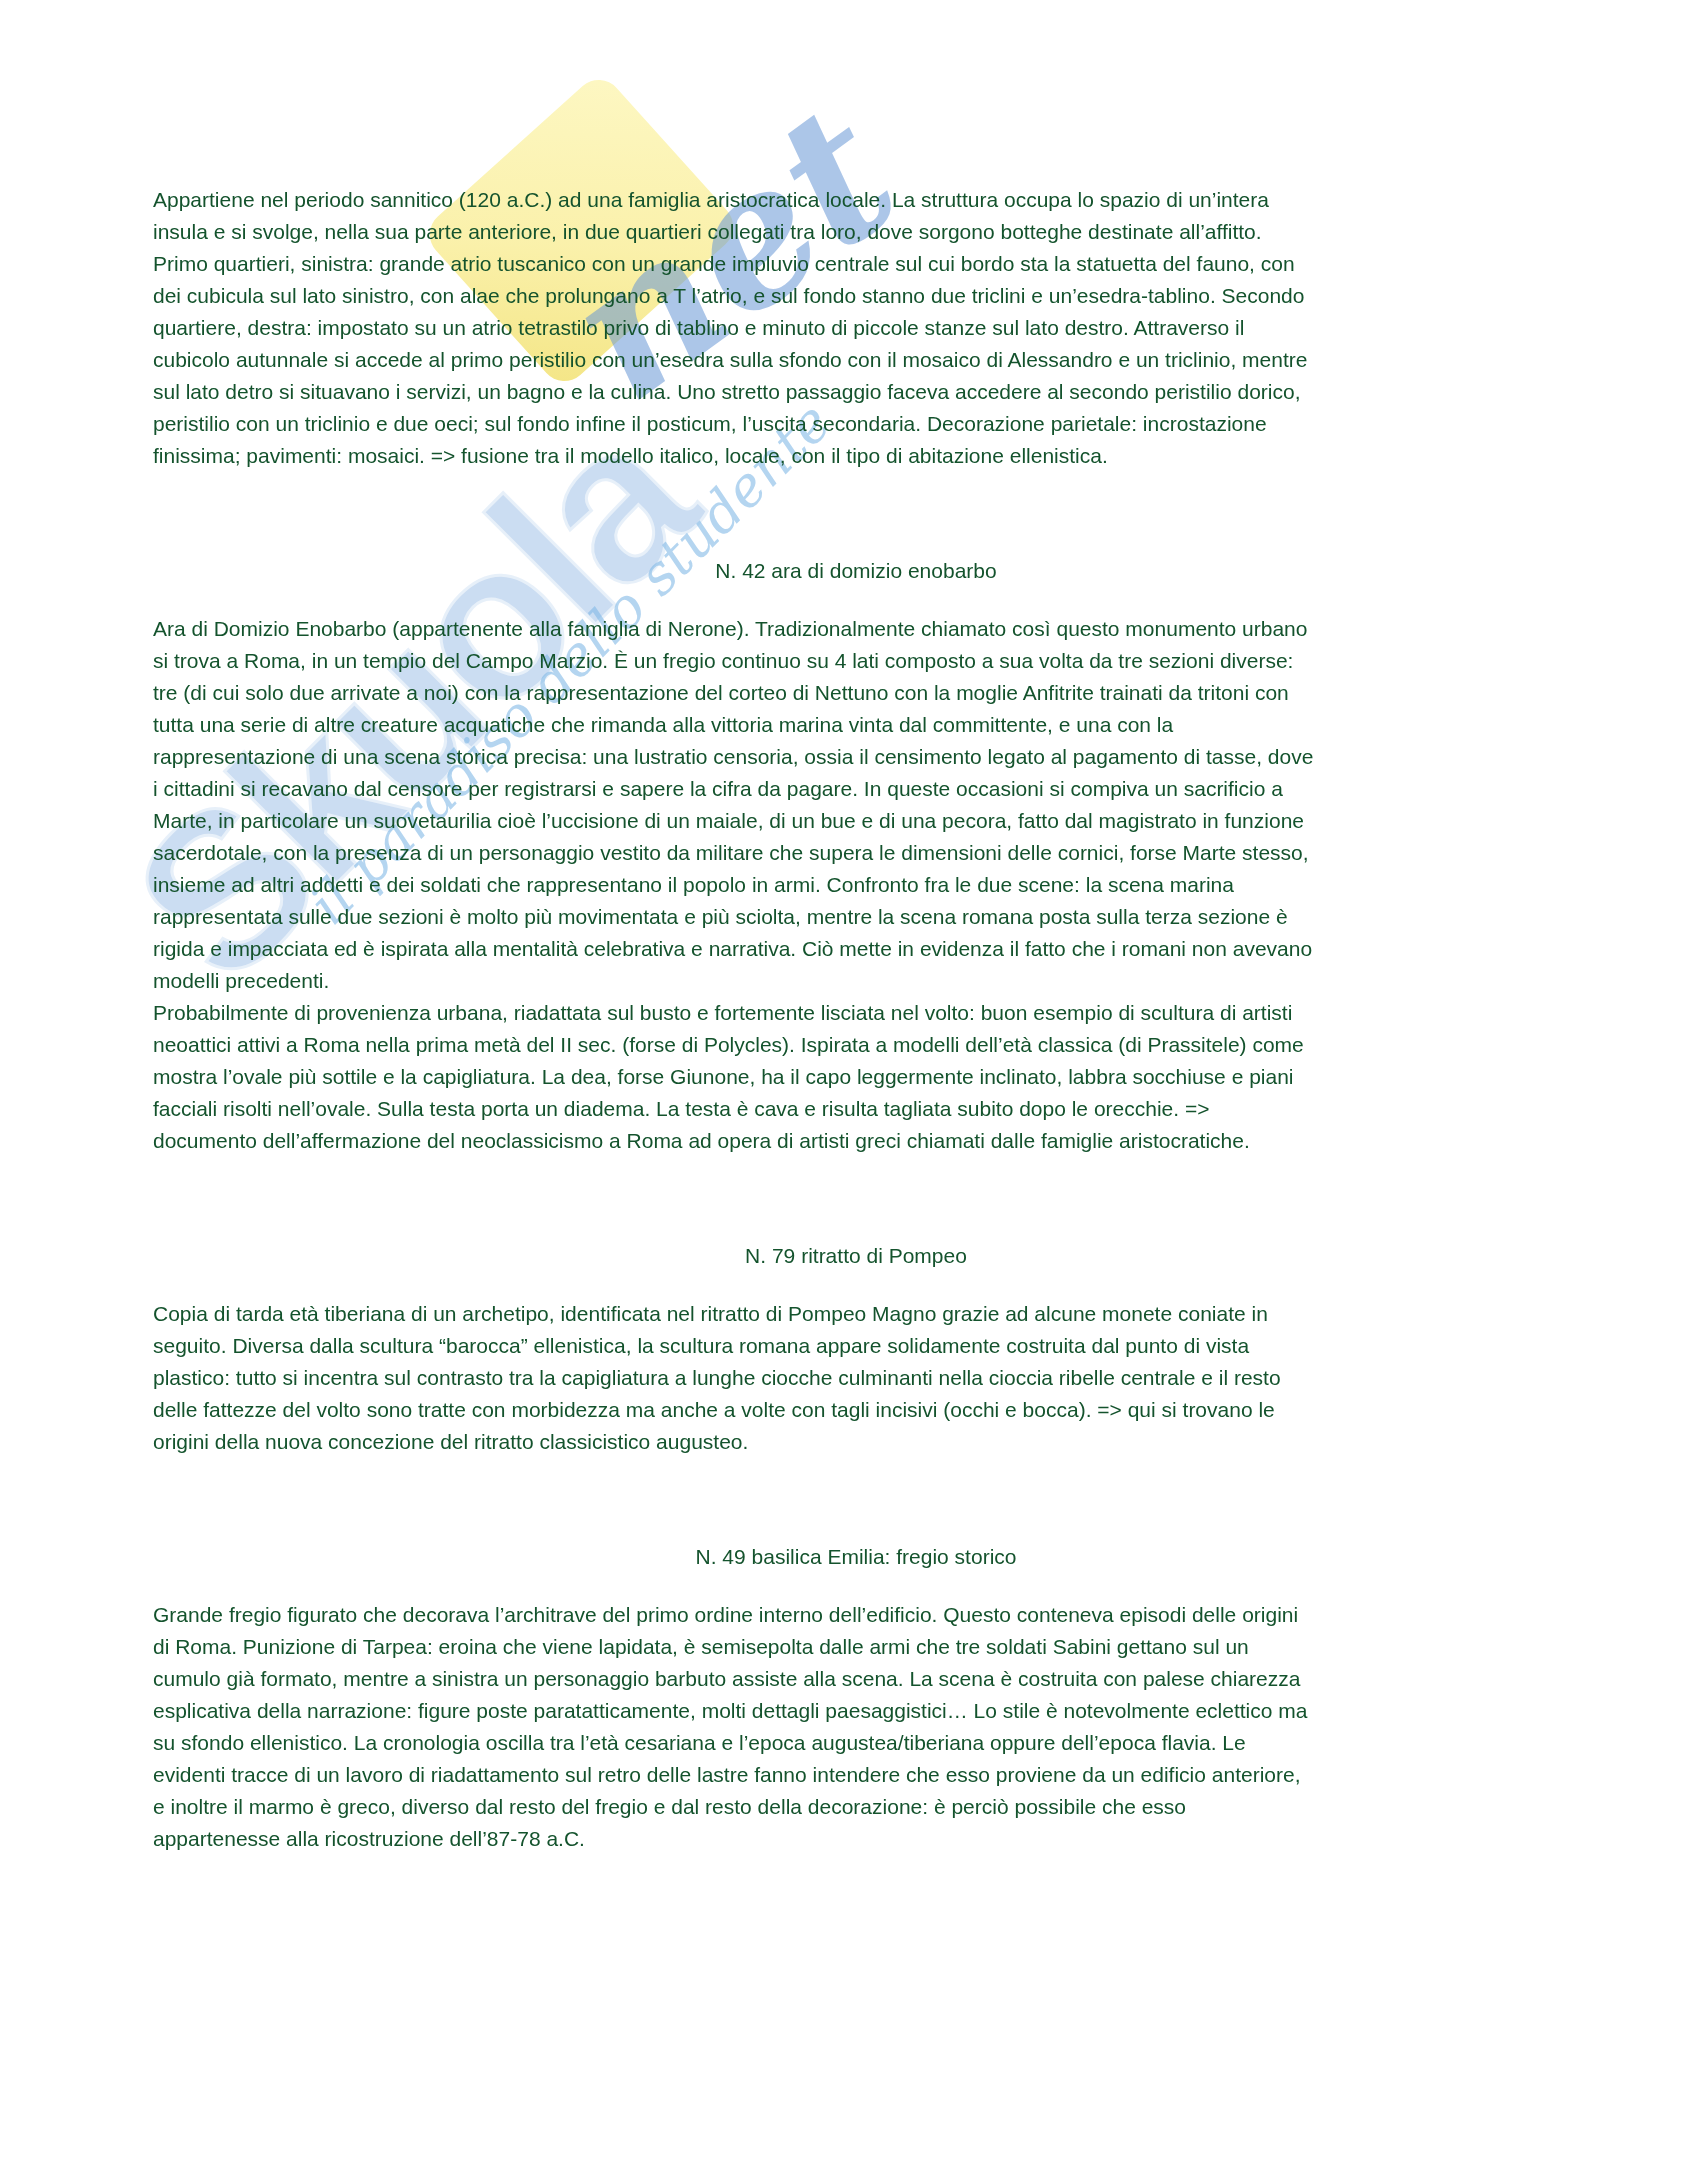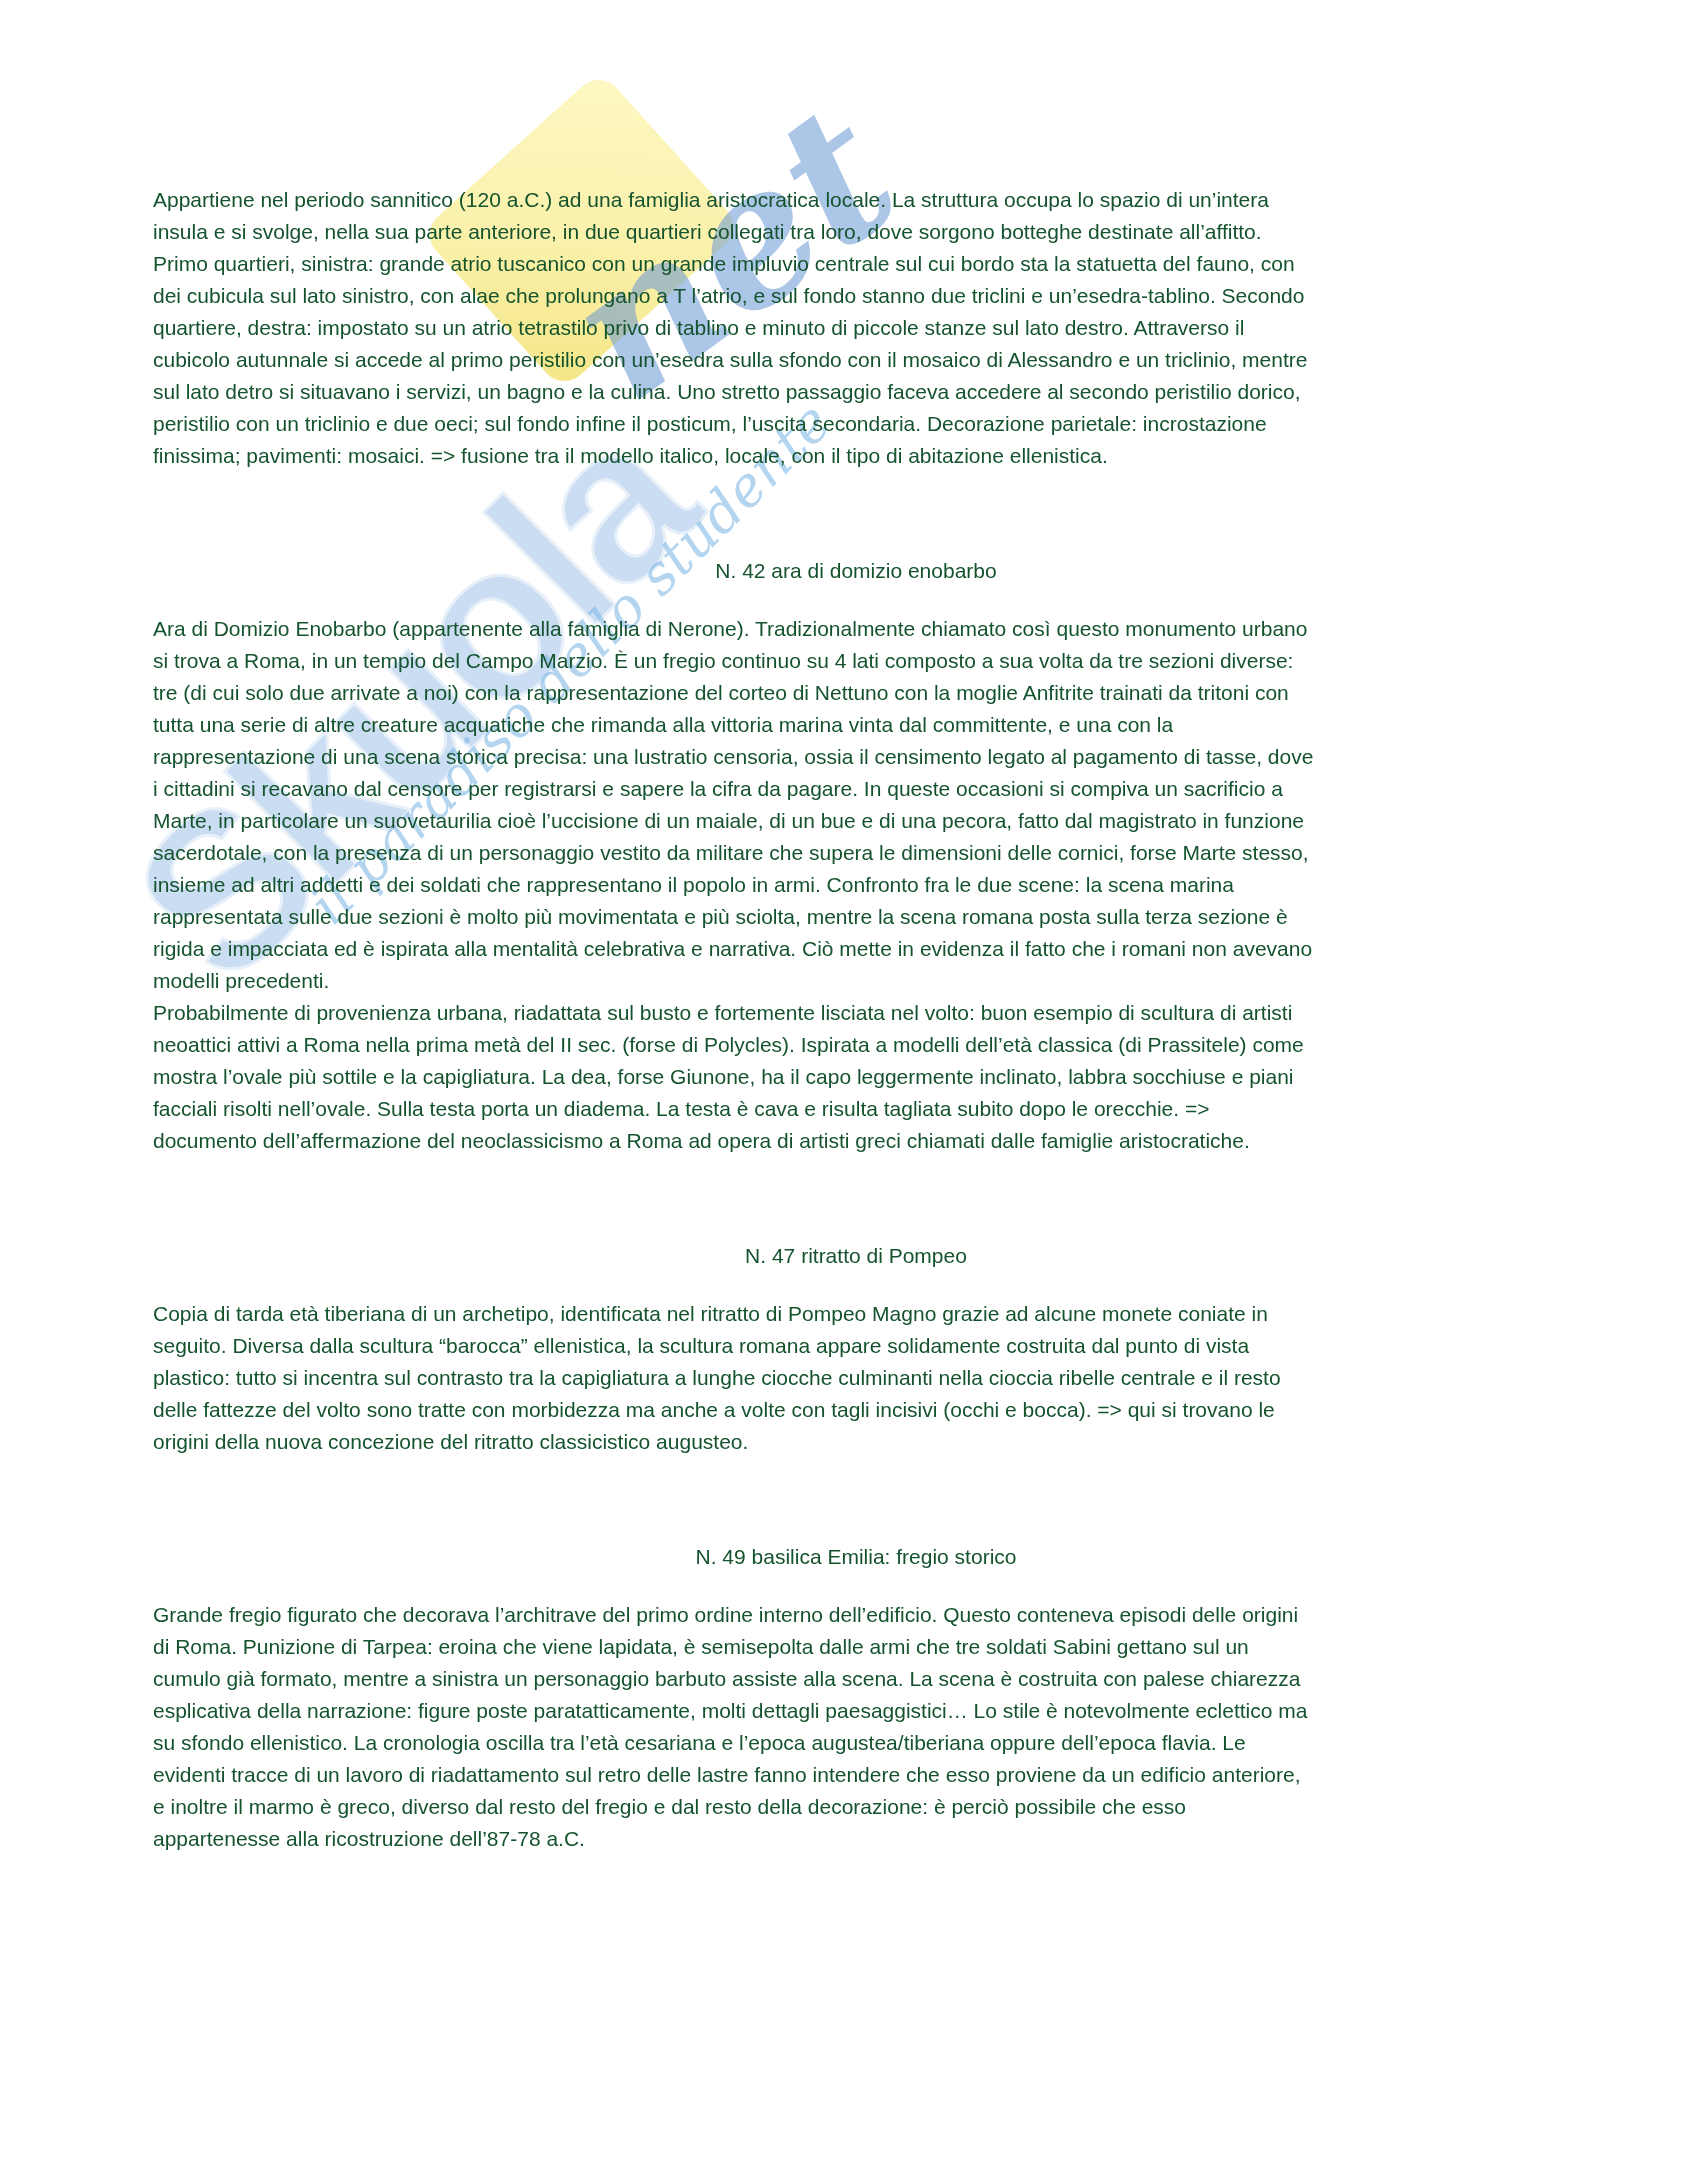--- a/index.html
+++ b/index.html
@@ -134,21 +134,21 @@
 
     <section>
       <p class="para">Probabilmente di provenienza urbana, riadattata sul busto e fortemente lisciata nel volto: buon esempio di scultura di artisti
 neoattici attivi a Roma nella prima metà del II sec. (forse di Polycles). Ispirata a modelli dell’età classica (di Prassitele) come
 mostra l’ovale più sottile e la capigliatura. La dea, forse Giunone, ha il capo leggermente inclinato, labbra socchiuse e piani
 facciali risolti nell’ovale. Sulla testa porta un diadema. La testa è cava e risulta tagliata subito dopo le orecchie. =&gt;
 documento dell’affermazione del neoclassicismo a Roma ad opera di artisti greci chiamati dalle famiglie aristocratiche.</p>
     </section>
 
     <section>
-      <h2 class="heading">N. 47 ritratto di Pompeo</h2>
+      <h2 class="heading">N. 79 ritratto di Pompeo</h2>
       <p class="para">Copia di tarda età tiberiana di un archetipo, identificata nel ritratto di Pompeo Magno grazie ad alcune monete coniate in
 seguito. Diversa dalla scultura “barocca” ellenistica, la scultura romana appare solidamente costruita dal punto di vista
 plastico: tutto si incentra sul contrasto tra la capigliatura a lunghe ciocche culminanti nella cioccia ribelle centrale e il resto
 delle fattezze del volto sono tratte con morbidezza ma anche a volte con tagli incisivi (occhi e bocca). =&gt; qui si trovano le
 origini della nuova concezione del ritratto classicistico augusteo.</p>
     </section>
 
     <section>
       <h2 class="heading">N. 49 basilica Emilia: fregio storico</h2>
       <p class="para">Grande fregio figurato che decorava l’architrave del primo ordine interno dell’edificio. Questo conteneva episodi delle origini

